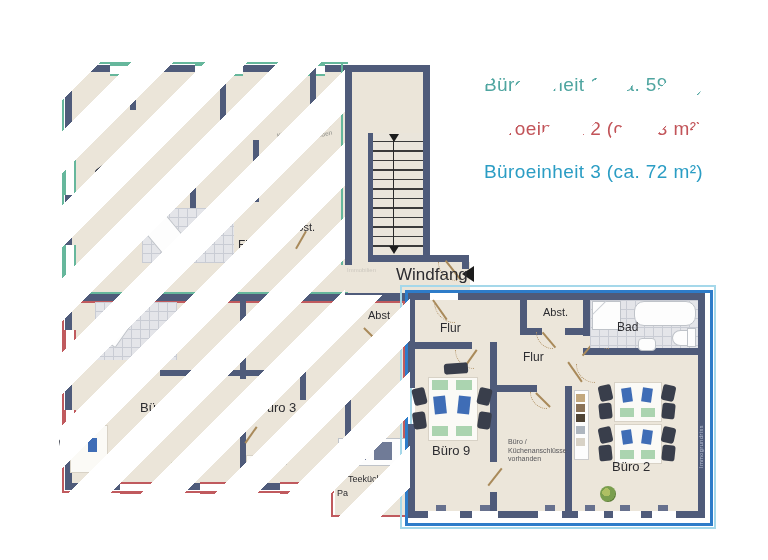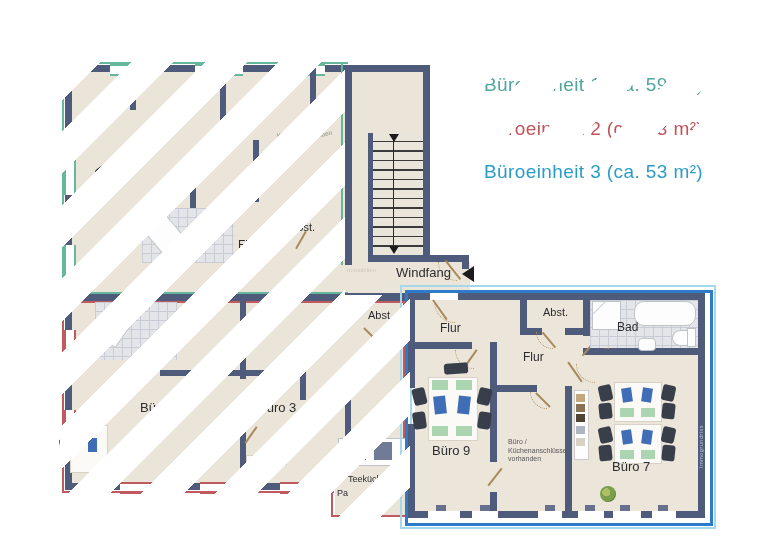--- a/index.html
+++ b/index.html
@@ -139,21 +139,21 @@
   <div class="tri" style="left:389px;top:134px;border-left:5px solid transparent;border-right:5px solid transparent;border-top:8px solid #1c1c1c;"></div>
   <div class="tri" style="left:389px;top:246px;border-left:5px solid transparent;border-right:5px solid transparent;border-top:8px solid #1c1c1c;"></div>
 
   <div class="floor" style="left:352px;top:262px;width:118px;height:32px;"></div>
   <div class="w" style="left:345px;top:293px;width:70px;height:7px;"></div>
   <div class="w" style="left:430px;top:255px;width:34px;height:7px;"></div>
   <div class="w" style="left:462px;top:255px;width:7px;height:14px;"></div>
   <div class="tri" style="left:462px;top:266px;border-top:8px solid transparent;border-bottom:8px solid transparent;border-right:12px solid #1c1c1c;"></div>
   <div class="leaf" style="left:452px;top:258px;width:2px;height:24px;transform:rotate(-38deg);"></div>
   <div class="arc" style="left:438px;top:262px;width:18px;height:18px;"></div>
-  <div class="lbl" style="left:396px;top:265px;font-size:13px;">Windfang</div>
+  <div class="lbl" style="left:396px;top:265px;font-size:17px;">Windfang</div>
   <div class="lbl" style="left:347px;top:267px;font-size:6px;color:#c5c1b9;opacity:.8;line-height:7px;">Immobilien</div>
 
   <div class="abs" style="left:400px;top:285px;width:312px;height:240px;border:2px solid #a5d8ea;"></div>
   <div class="abs" style="left:405px;top:290px;width:302px;height:230px;border:3px solid #2e7cc9;"></div>
 
   <div class="floor" style="left:411px;top:296px;width:291px;height:219px;background:#ece6da;"></div>
 
   <div class="w" style="left:408px;top:293px;width:297px;height:7px;"></div>
   <div class="w" style="left:698px;top:293px;width:7px;height:225px;"></div>
   <div class="w" style="left:408px;top:511px;width:297px;height:7px;"></div>
@@ -249,29 +249,29 @@
   <div class="chair" style="left:599px;top:445px;width:13px;height:16px;transform:rotate(-6deg);"></div>
   <div class="chair" style="left:662px;top:427px;width:13px;height:16px;transform:rotate(12deg);"></div>
   <div class="chair" style="left:662px;top:445px;width:13px;height:16px;transform:rotate(6deg);"></div>
   <div class="plant" style="left:600px;top:486px;width:16px;height:16px;"></div>
 
   <div class="lbl" style="left:440px;top:321px;font-size:12px;">Flur</div>
   <div class="lbl" style="left:523px;top:350px;font-size:12px;">Flur</div>
   <div class="lbl" style="left:543px;top:306px;font-size:11px;">Abst.</div>
   <div class="lbl" style="left:617px;top:320px;font-size:12px;">Bad</div>
   <div class="lbl" style="left:432px;top:443px;font-size:13px;">Büro 9</div>
-  <div class="lbl" style="left:612px;top:459px;font-size:13px;">Büro 7</div>
+  <div class="lbl" style="left:612px;top:459px;font-size:13px;">Büro 2</div>
   <div class="lbl" style="left:508px;top:438px;font-size:7px;color:#56565a;line-height:8.5px;">
     <span>Büro /</span><br>
     <span>Küchenanschlüsse</span><br>
     <span>vorhanden</span>
   </div>
   <div class="lbl" style="left:698px;top:425px;font-size:5.5px;color:#b9c0d4;writing-mode:vertical-rl;transform:rotate(180deg);letter-spacing:.5px;">Immogrundriss</div>
 
   <div class="legend-row" style="left:484px;top:74px;color:#4fa5a0;">Büroeinheit 1 (ca. 59 m²)</div>
   <div class="legend-row" style="left:484px;top:118px;color:#c25459;">Büroeinheit 2 (ca. 63 m²)</div>
-  <div class="legend-row" style="left:484px;top:161px;color:#2b9dc4;">Büroeinheit 3 (ca. 53 m²)</div>
+  <div class="legend-row" style="left:484px;top:161px;color:#2b9dc4;">Büroeinheit 3 (ca. 72 m²)</div>
 
   <div class="hatch" style="left:60px;top:60px;width:368px;height:460px;
               clip-path:polygon(0px 0px,285px 0px,285px 235px,350px 235px,350px 460px,0px 460px);"></div>
   <div class="hatch" style="left:478px;top:58px;width:255px;height:100px;z-index:60;background-position:-8px 0;"></div>
 
 </div>
 
 </body></html>

